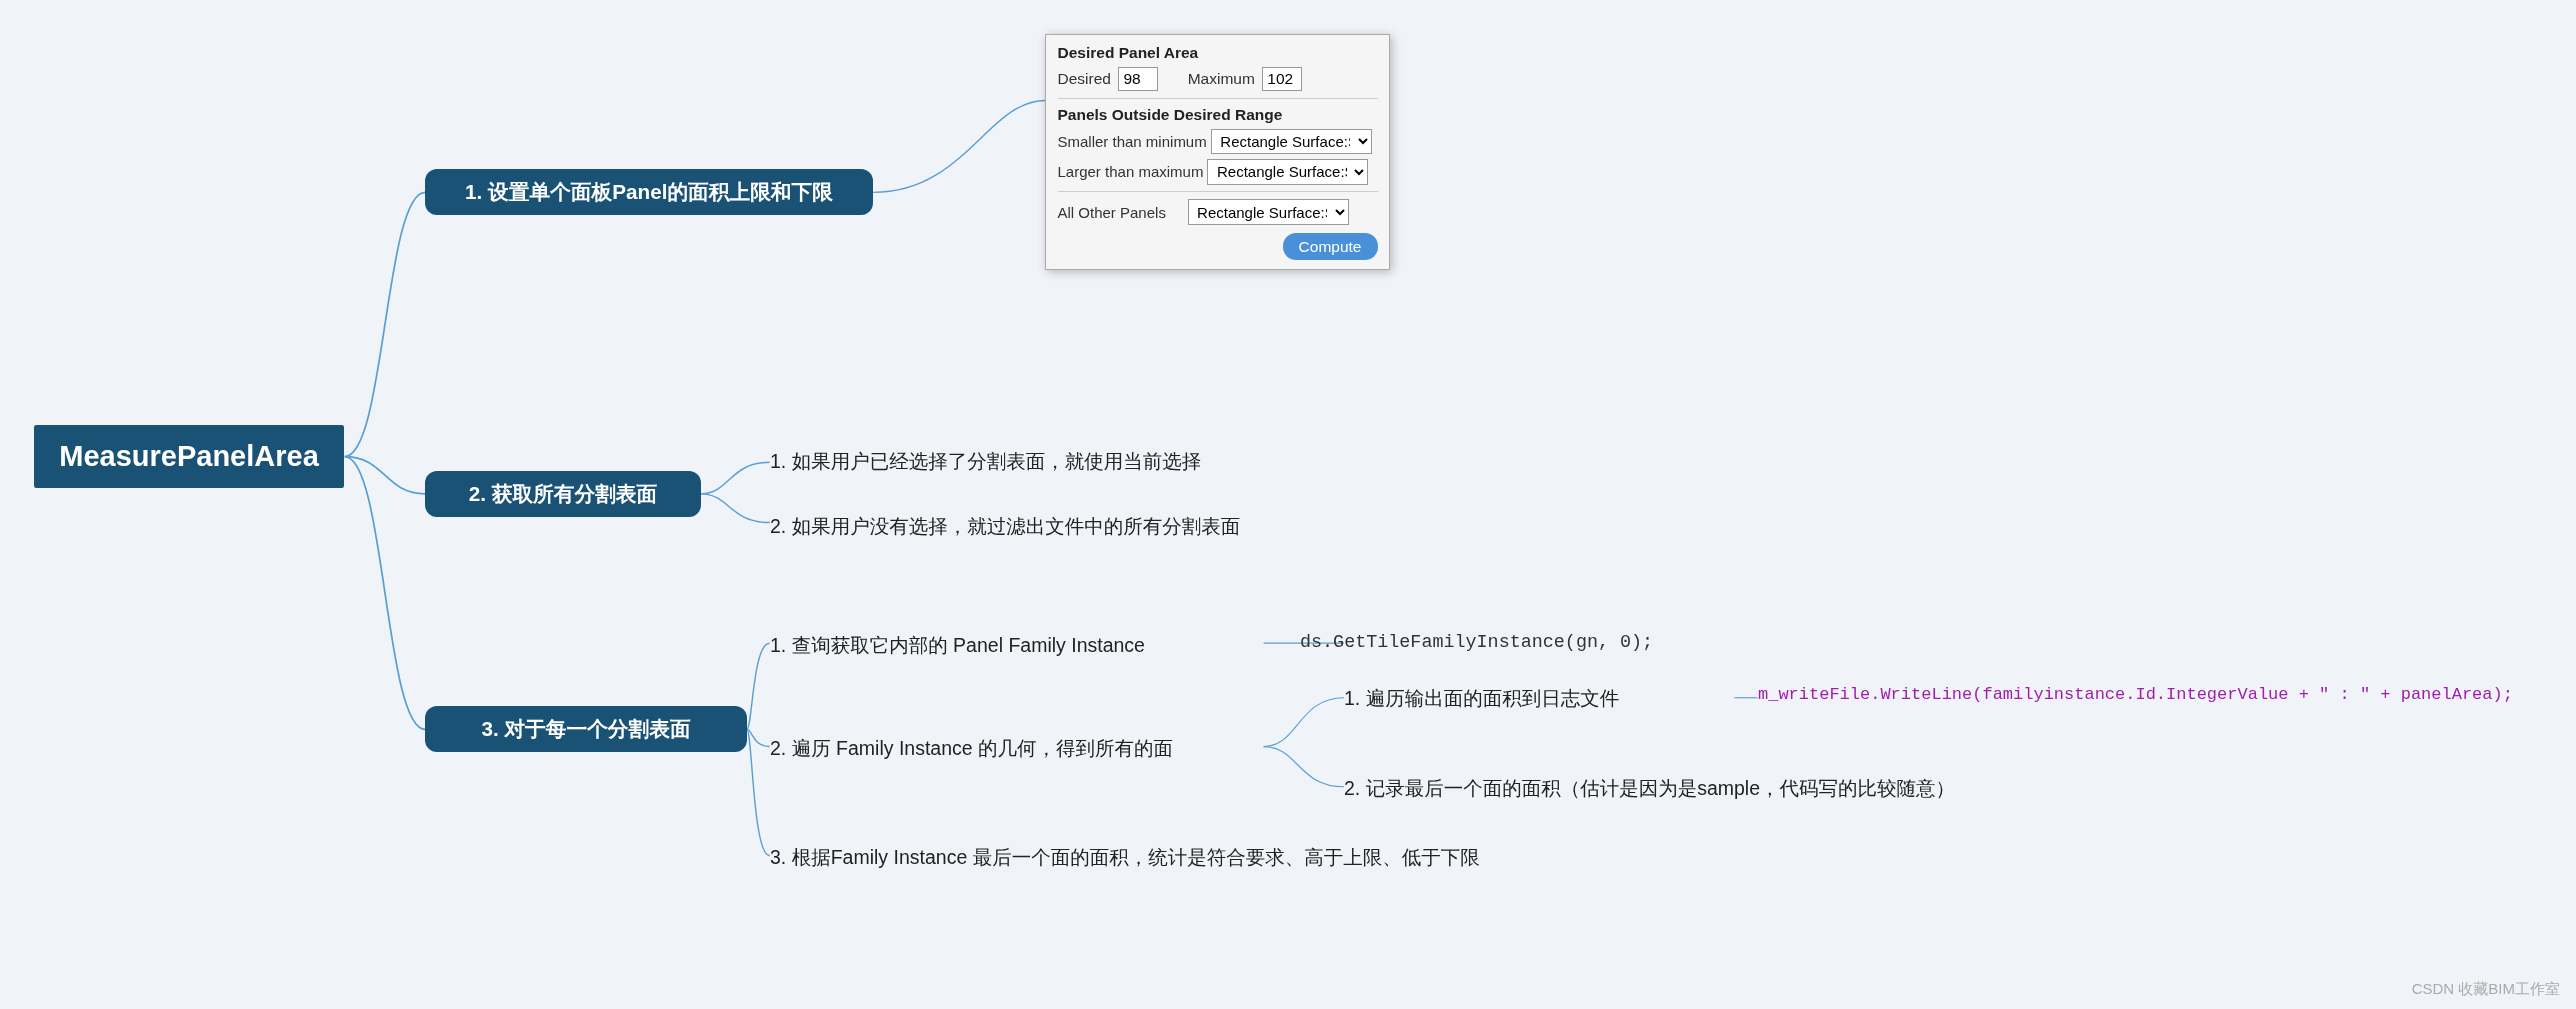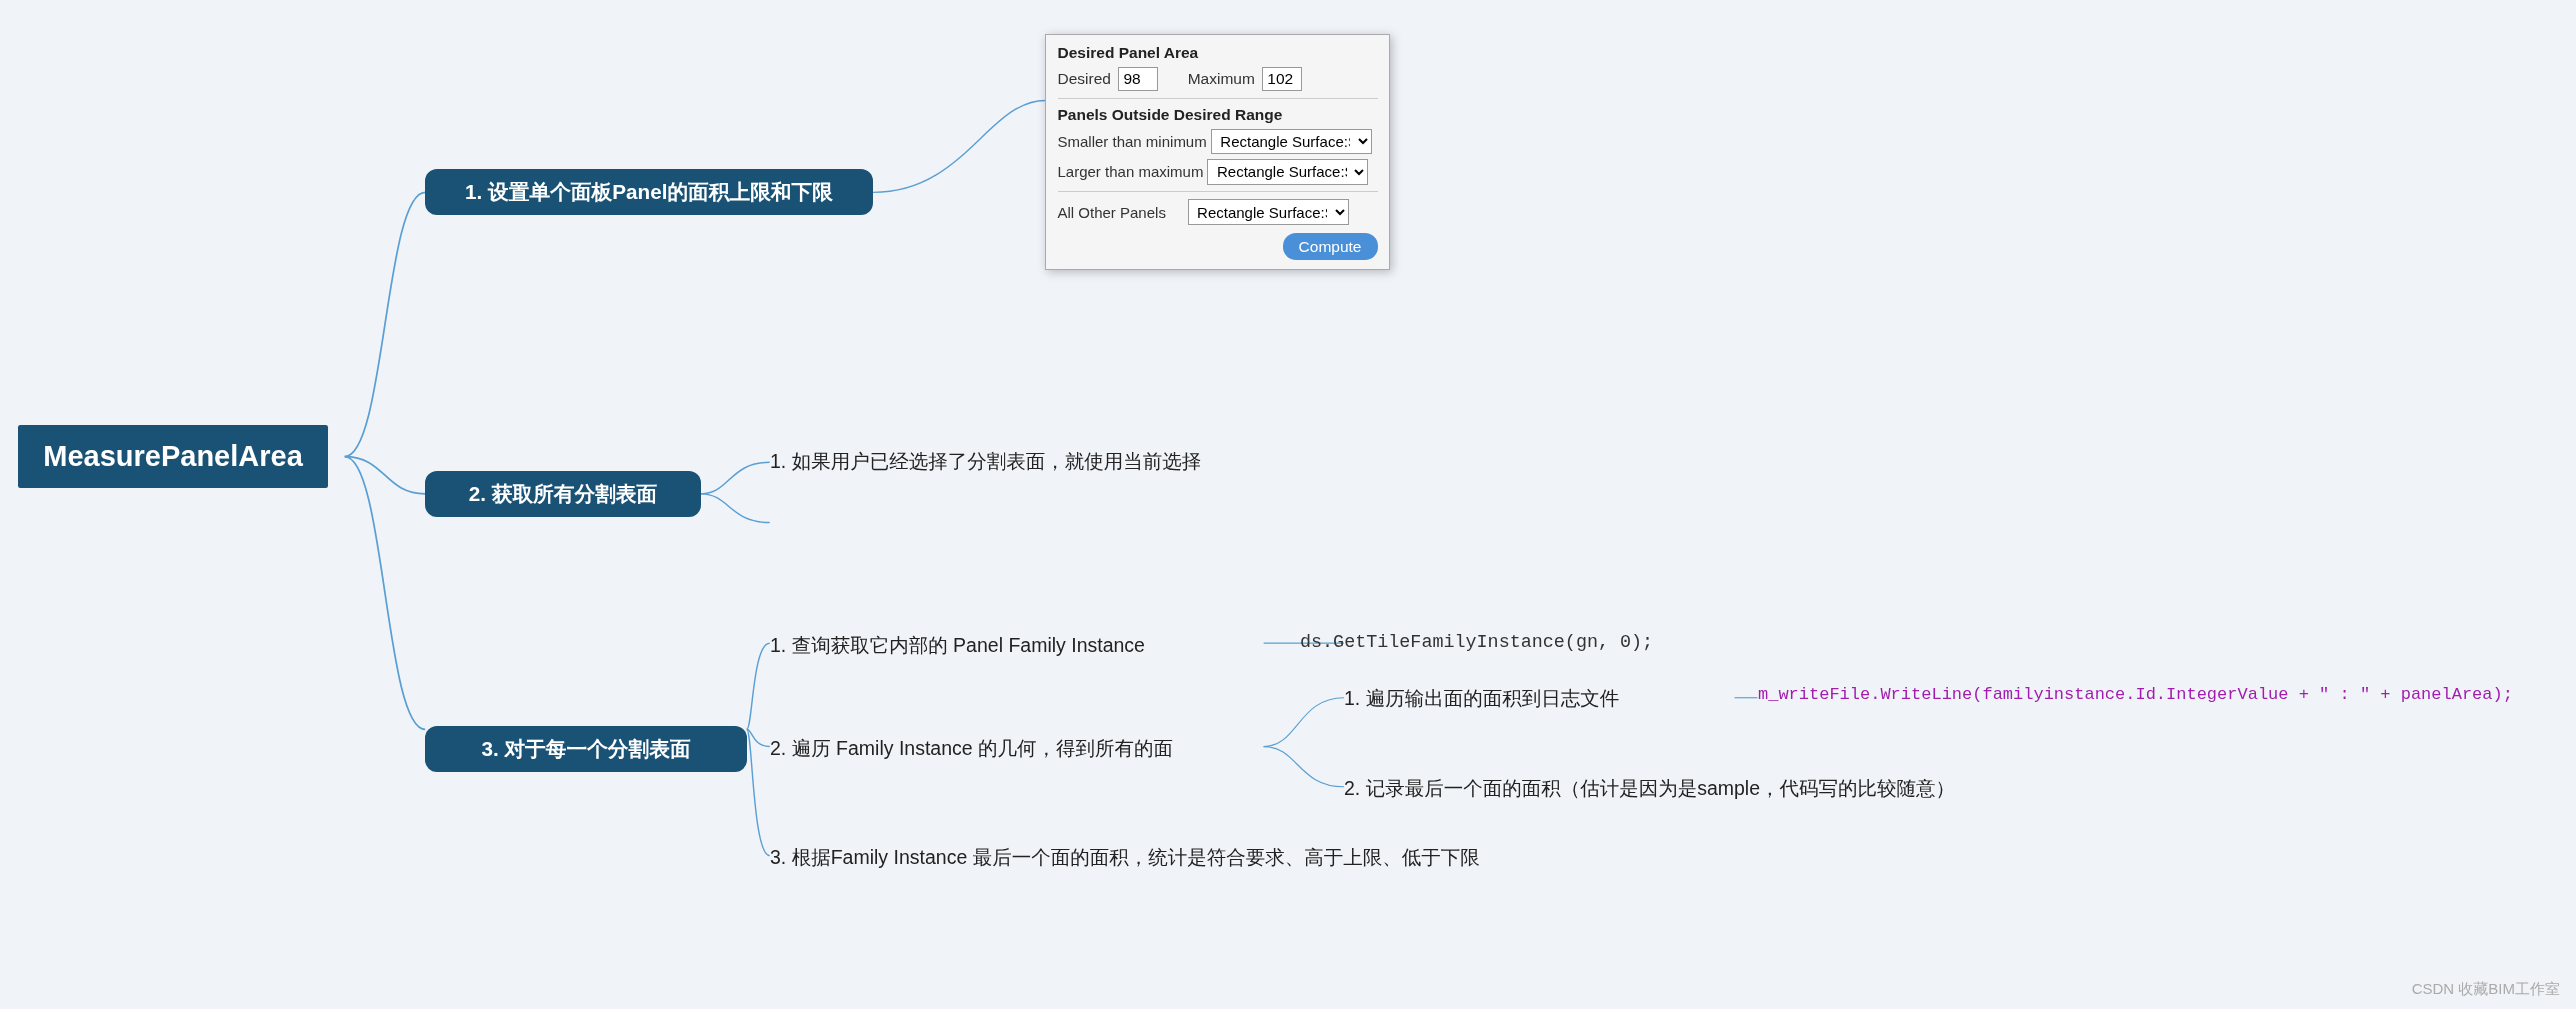--- a/index.html
+++ b/index.html
@@ -218,30 +218,31 @@
 
     <path d="M 2200 1120 L 2340 1120" stroke="#5a9fd4" stroke-width="2" fill="none"></path>
 
     <path d="M 2200 1300 C 2260 1300 2260 1215 2340 1215" stroke="#5a9fd4" stroke-width="2" fill="none"></path>
 
     <path d="M 2200 1300 C 2260 1300 2260 1370 2340 1370" stroke="#5a9fd4" stroke-width="2" fill="none"></path>
 
     <path d="M 3020 1215 L 3060 1215" stroke="#5a9fd4" stroke-width="2" fill="none"></path>
   </svg>
 
-  <div class="node node-root" style="left:18px; top:425px; width:310px; height:63px; font-size:29px;">MeasurePanelArea</div>
+  <div class="node node-root" style="left:34px; top:425px; width:310px; height:63px; font-size:29px;">MeasurePanelArea</div>
 
   <div class="node node-level1" style="left:425px; top:169px; width:448px; height:46px; font-size:20.7px;">1. 设置单个面板Panel的面积上限和下限</div>
 
   <div class="node node-level1" style="left:425px; top:471px; width:276px; height:46px; font-size:20.7px;">2. 获取所有分割表面</div>
 
   <div class="label" style="left:770px; top:448px; font-size:19.5px;">1. 如果用户已经选择了分割表面，就使用当前选择</div>
 
-
-  <div class="node node-level1" style="left:425px; top:706px; width:322px; height:46px; font-size:20.7px;margin-top:20px;">3. 对于每一个分割表面</div>
+  <div class="label" style="left:770px; top:513px; font-size:19.5px;">2. 如果用户没有选择，就过滤出文件中的所有分割表面</div>
+
+  <div class="node node-level1" style="left:425px; top:706px; width:322px; height:46px; font-size:20.7px;">3. 对于每一个分割表面</div>
 
   <div class="label" style="left:770px; top:632px; font-size:19.5px;">1. 查询获取它内部的 Panel Family Instance</div>
 
   <div class="label label-code" style="left:1300px; top:632px; font-size:18.4px; color:#333;">ds.GetTileFamilyInstance(gn, 0);</div>
 
   <div class="label" style="left:770px; top:735px; font-size:19.5px;">2. 遍历 Family Instance 的几何，得到所有的面</div>
 
   <div class="label" style="left:1344px; top:685px; font-size:19.5px;">1. 遍历输出面的面积到日志文件</div>
 
   <div class="label label-code" style="left:1758px; top:685px; font-size:17px; color:#a21caf;">m_writeFile.WriteLine(familyinstance.Id.IntegerValue + " : " + panelArea);</div>

